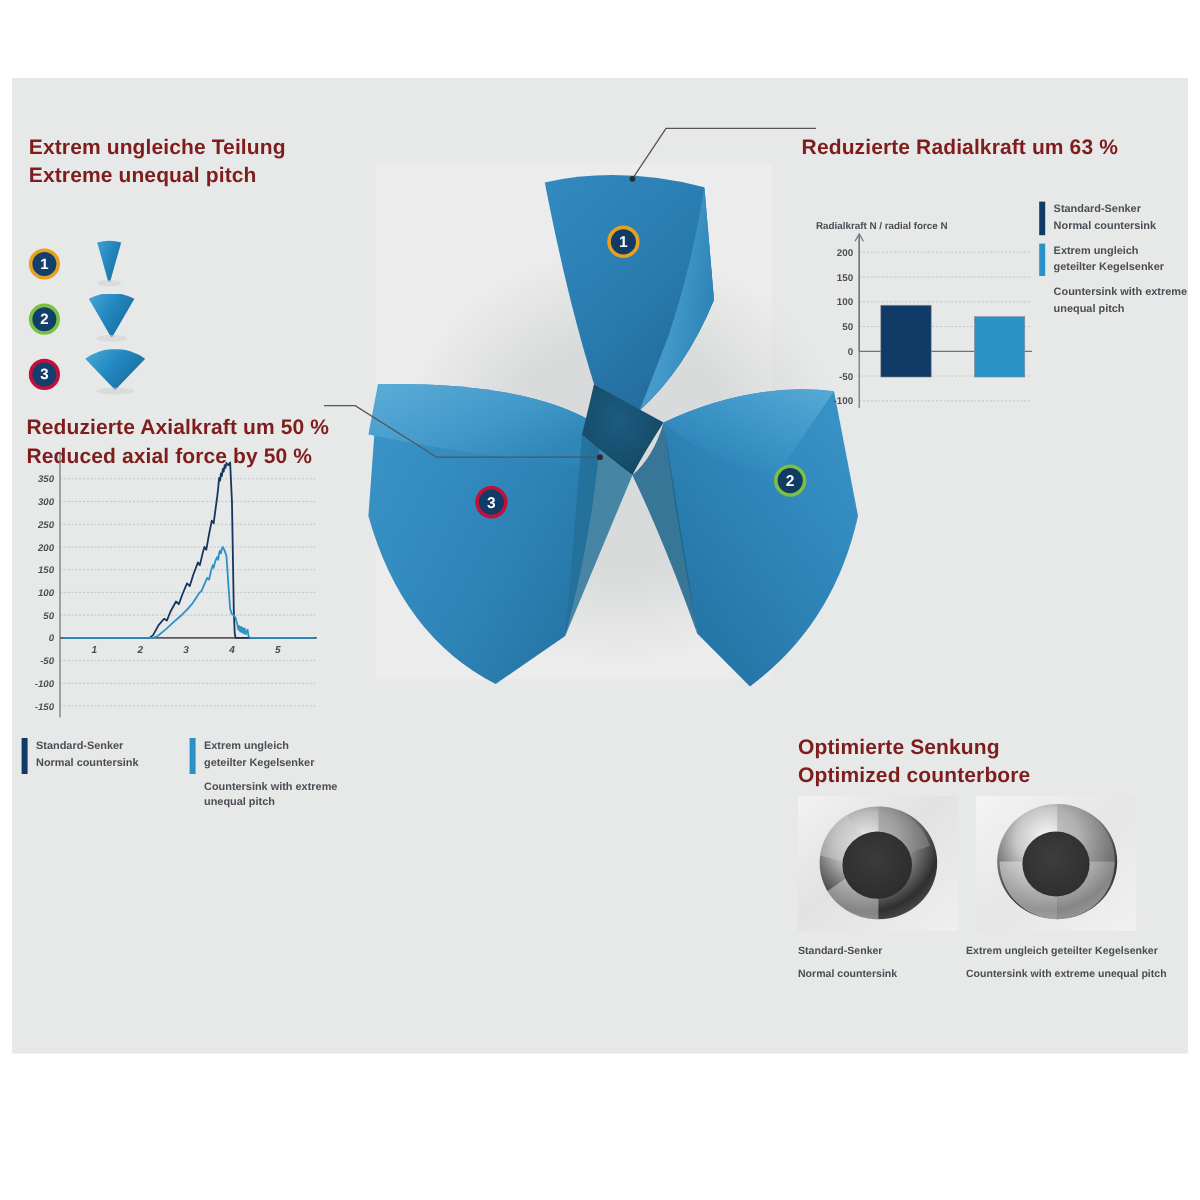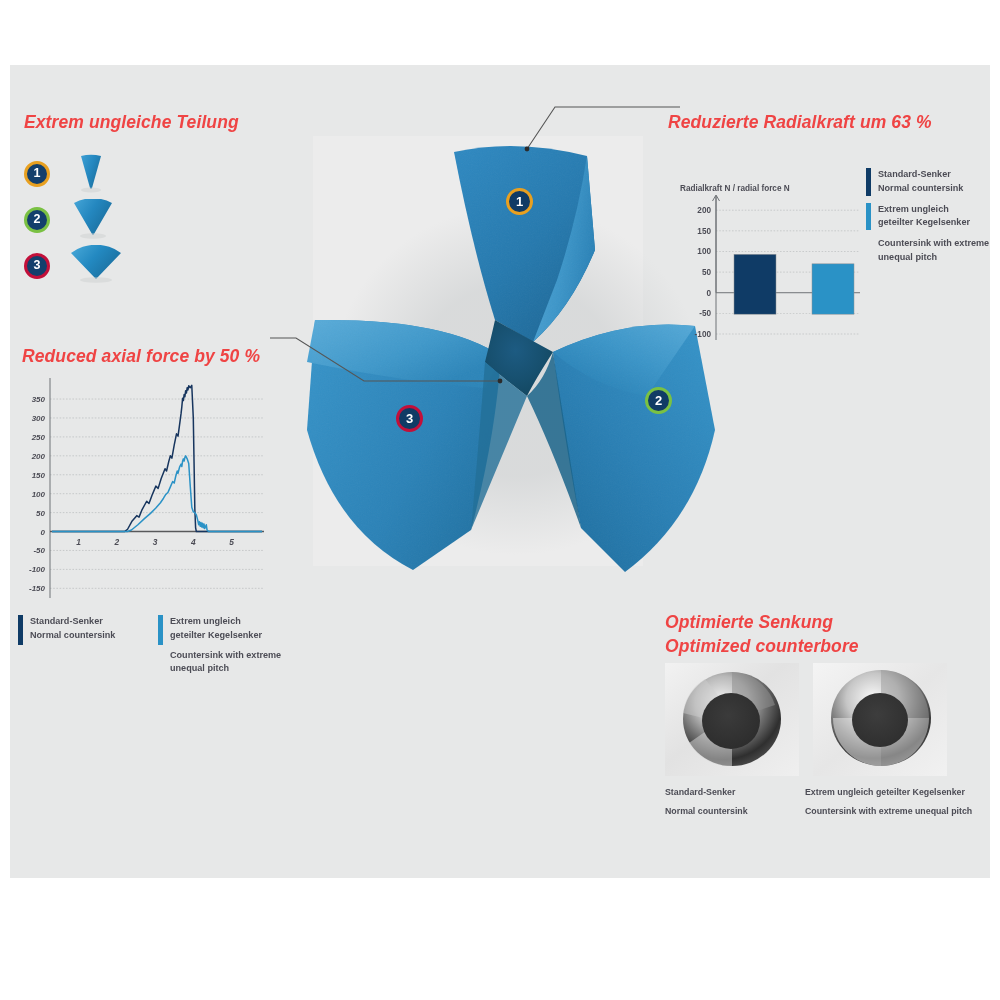--- a/index.html
+++ b/index.html
@@ -13,25 +13,24 @@
   }
   .panel{
     position:absolute;
     left:10px;top:65px;width:980px;height:813px;
     background:#e7e8e8;
   }
   
   .hd{
     font-size:17.5px;
     font-weight:bold;
-    color:#ef4444;
+    color:#7f1d1d;
     line-height:1.33;
     letter-spacing:.1px;
     white-space:pre-line;
-    font-style:italic;
   }
   .hd .en{display:block;}
   
   #pitch-section{position:absolute;left:24px;top:88px;width:280px;}
   #pitch-rows{margin-top:16px;}
   .pitch-row{display:flex;align-items:center;height:46px;}
   .badge{
     width:26px;height:26px;border-radius:50%;
     background:#133f6c;
     border:3px solid #e8a020;
@@ -91,20 +90,21 @@
   .gap{display:block;height:5px;}
 </style>
 </head>
 <body>
 
 <div class="panel"></div>
 
 <div id="pitch-section">
   <div class="hd">
     <span>Extrem ungleiche Teilung</span>
+    <span class="en">Extreme unequal pitch</span>
   </div>
   <div id="pitch-rows">
 
     <div class="pitch-row">
       <div class="badge b1">1</div>
       <div class="cone-cell">
         <svg class="cone" width="52" height="40" viewBox="0 0 52 40">
           <defs>
             <linearGradient id="cg1" x1="0" y1="0" x2="1" y2="0.6">
               <stop offset="0%" stop-color="#3d9fd4"></stop>
@@ -296,20 +296,21 @@
     <div>
       <div class="leg-txt">Extrem ungleich</div>
       <div class="leg-txt">geteilter Kegelsenker</div>
     </div>
   </div>
   <div class="leg-sub">Countersink with extreme unequal pitch</div>
 </div>
 
 <div id="axial-section">
   <div class="hd">
+    <span>Reduzierte Axialkraft um 50 %</span>
     <span class="en">Reduced axial force by 50 %</span>
   </div>
 </div>
 
 <div id="axial-chart-wrap">
   <svg id="axial-svg" viewBox="0 0 255 235" width="255" height="235">
       <line x1="36" y1="27.035714285714306" x2="250" y2="27.035714285714306" stroke="#b9bcbd" stroke-width="0.7" stroke-dasharray="1.6 1.6"></line>
       <text x="31" y="30.035714285714306" font-size="8" fill="#4c4c55" text-anchor="end" font-family="&quot;Liberation Sans&quot;, sans-serif" font-weight="bold">350</text>
       <line x1="36" y1="45.964285714285694" x2="250" y2="45.964285714285694" stroke="#b9bcbd" stroke-width="0.7" stroke-dasharray="1.6 1.6"></line>
       <text x="31" y="48.964285714285694" font-size="8" fill="#4c4c55" text-anchor="end" font-family="&quot;Liberation Sans&quot;, sans-serif" font-weight="bold">300</text>

